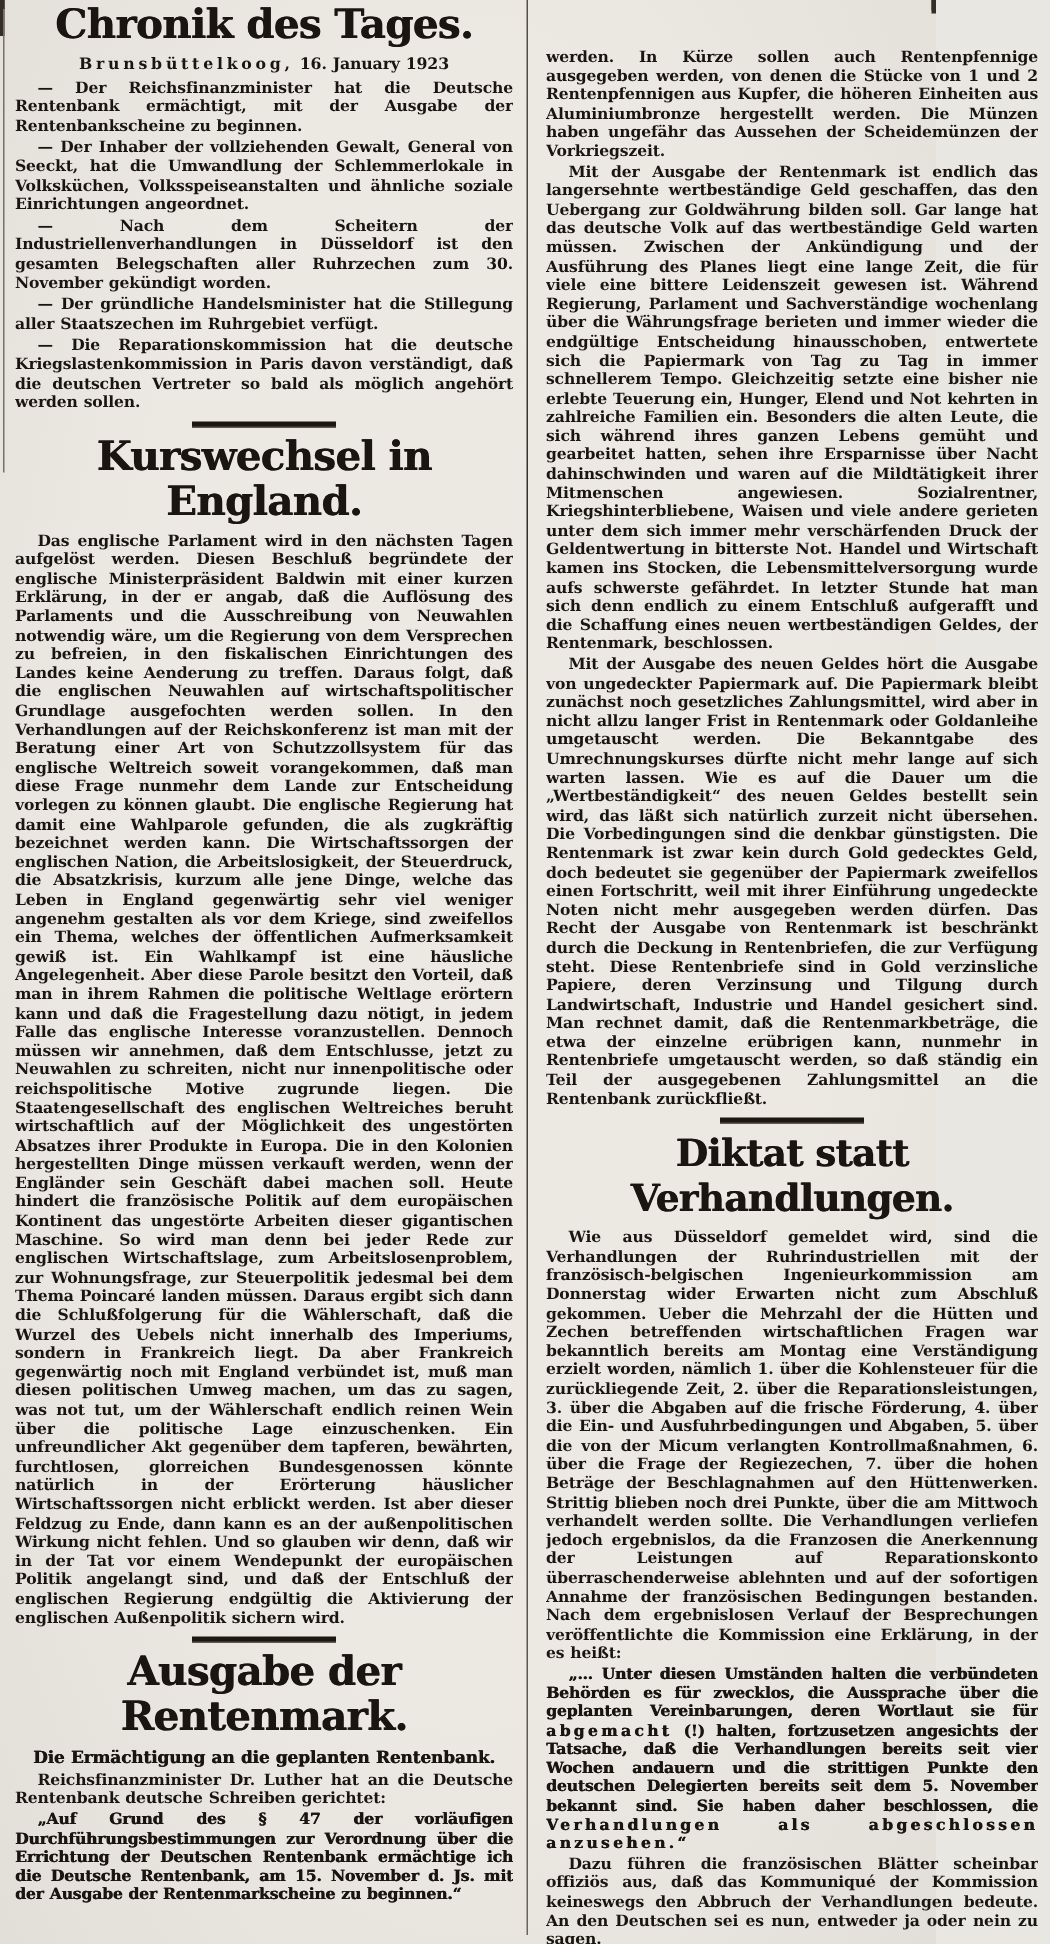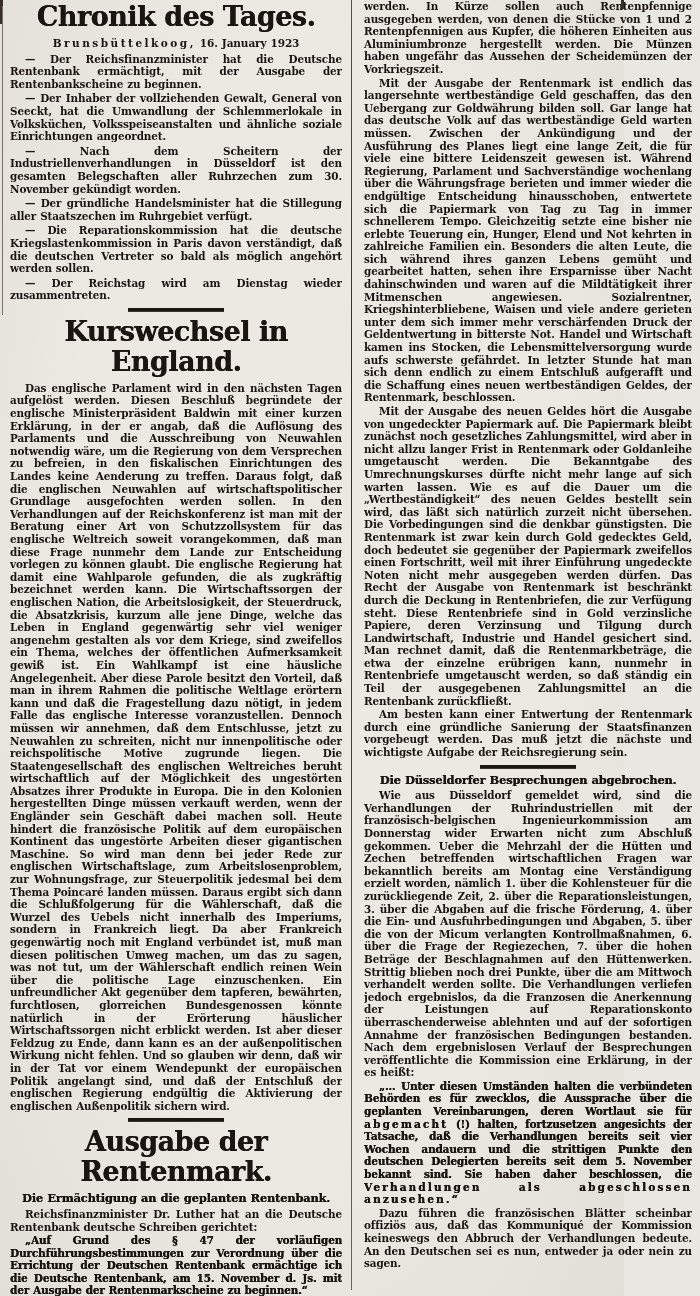--- a/index.html
+++ b/index.html
@@ -24,21 +24,21 @@
     font-size:27px; line-height:30px; font-weight:bold;
     text-align:center; margin:2px 0 5px; letter-spacing:-0.5px;
     text-shadow:0.4px 0 0 #1b1511;
   }
   h2.tight { font-size:25px; }
   p {
     margin:0 0 1px; font-size:10.4px; line-height:12.6px;
     font-weight:bold; text-align:justify; text-indent:15px;
     letter-spacing:-0.1px; word-spacing:0.4px;
   }
-  p.noindent { text-indent:0; }
+  p.noindent { text-indent:0;margin-top:32px; }
   p.item { margin-bottom:2px; }
   p.quote { text-shadow:0.35px 0 0 #141008; }
   .sperr { letter-spacing:2.2px; }
   .dateline {
     text-align:center; font-size:10.5px; font-weight:bold;
     margin:0 0 3px; text-indent:0;
   }
   .dateline .place { letter-spacing:2.5px; }
   .subhead {
     text-align:center; font-size:11.3px; font-weight:bold;
@@ -67,21 +67,20 @@
     <p class="dateline">
       <span class="place">Brunsbüttelkoog,</span>
       <span>16. January 1923</span>
     </p>
 
     <p class="item">— Der Reichsfinanzminister hat die Deutsche Rentenbank ermächtigt, mit der Ausgabe der Rentenbankscheine zu beginnen.</p>
     <p class="item">— Der Inhaber der vollziehenden Gewalt, General von Seeckt, hat die Umwandlung der Schlemmerlokale in Volksküchen, Volksspeiseanstalten und ähnliche soziale Einrichtungen angeordnet.</p>
     <p class="item">— Nach dem Scheitern der Industriellenverhandlungen in Düsseldorf ist den gesamten Belegschaften aller Ruhrzechen zum 30. November gekündigt worden.</p>
     <p class="item">— Der gründliche Handelsminister hat die Stillegung aller Staatszechen im Ruhrgebiet verfügt.</p>
     <p class="item">— Die Reparationskommission hat die deutsche Kriegslastenkommission in Paris davon verständigt, daß die deutschen Vertreter so bald als möglich angehört werden sollen.</p>
-    <p class="item">— Der Reichstag wird am Dienstag wieder zusammentreten.</p>
 
     <div class="divider"></div>
 
     <h2>Kurswechsel in England.</h2>
 
     <p>Das englische Parlament wird in den nächsten Tagen aufgelöst werden. Diesen Beschluß begründete der englische Ministerpräsident Baldwin mit einer kurzen Erklärung, in der er angab, daß die Auflösung des Parlaments und die Ausschreibung von Neuwahlen notwendig wäre, um die Regierung von dem Versprechen zu befreien, in den fiskalischen Einrichtungen des Landes keine Aenderung zu treffen. Daraus folgt, daß die englischen Neuwahlen auf wirtschaftspolitischer Grundlage ausgefochten werden sollen. In den Verhandlungen auf der Reichskonferenz ist man mit der Beratung einer Art von Schutzzollsystem für das englische Weltreich soweit vorangekommen, daß man diese Frage nunmehr dem Lande zur Entscheidung vorlegen zu können glaubt. Die englische Regierung hat damit eine Wahlparole gefunden, die als zugkräftig bezeichnet werden kann. Die Wirtschaftssorgen der englischen Nation, die Arbeitslosigkeit, der Steuerdruck, die Absatzkrisis, kurzum alle jene Dinge, welche das Leben in England gegenwärtig sehr viel weniger angenehm gestalten als vor dem Kriege, sind zweifellos ein Thema, welches der öffentlichen Aufmerksamkeit gewiß ist. Ein Wahlkampf ist eine häusliche Angelegenheit. Aber diese Parole besitzt den Vorteil, daß man in ihrem Rahmen die politische Weltlage erörtern kann und daß die Fragestellung dazu nötigt, in jedem Falle das englische Interesse voranzustellen. Dennoch müssen wir annehmen, daß dem Entschlusse, jetzt zu Neuwahlen zu schreiten, nicht nur innenpolitische oder reichspolitische Motive zugrunde liegen. Die Staatengesellschaft des englischen Weltreiches beruht wirtschaftlich auf der Möglichkeit des ungestörten Absatzes ihrer Produkte in Europa. Die in den Kolonien hergestellten Dinge müssen verkauft werden, wenn der Engländer sein Geschäft dabei machen soll. Heute hindert die französische Politik auf dem europäischen Kontinent das ungestörte Arbeiten dieser gigantischen Maschine. So wird man denn bei jeder Rede zur englischen Wirtschaftslage, zum Arbeitslosenproblem, zur Wohnungsfrage, zur Steuerpolitik jedesmal bei dem Thema Poincaré landen müssen. Daraus ergibt sich dann die Schlußfolgerung für die Wählerschaft, daß die Wurzel des Uebels nicht innerhalb des Imperiums, sondern in Frankreich liegt. Da aber Frankreich gegenwärtig noch mit England verbündet ist, muß man diesen politischen Umweg machen, um das zu sagen, was not tut, um der Wählerschaft endlich reinen Wein über die politische Lage einzuschenken. Ein unfreundlicher Akt gegenüber dem tapferen, bewährten, furchtlosen, glorreichen Bundesgenossen könnte natürlich in der Erörterung häuslicher Wirtschaftssorgen nicht erblickt werden. Ist aber dieser Feldzug zu Ende, dann kann es an der außenpolitischen Wirkung nicht fehlen. Und so glauben wir denn, daß wir in der Tat vor einem Wendepunkt der europäischen Politik angelangt sind, und daß der Entschluß der englischen Regierung endgültig die Aktivierung der englischen Außenpolitik sichern wird.</p>
 
     <div class="divider"></div>
 
     <h2>Ausgabe der Rentenmark.</h2>
@@ -94,26 +93,25 @@
 
   </div>
 
   <div class="vrule"></div>
 
   <div class="col col-right">
 
     <p class="noindent">werden. In Kürze sollen auch Rentenpfennige ausgegeben werden, von denen die Stücke von 1 und 2 Rentenpfennigen aus Kupfer, die höheren Einheiten aus Aluminiumbronze hergestellt werden. Die Münzen haben ungefähr das Aussehen der Scheidemünzen der Vorkriegszeit.</p>
     <p>Mit der Ausgabe der Rentenmark ist endlich das langersehnte wertbeständige Geld geschaffen, das den Uebergang zur Goldwährung bilden soll. Gar lange hat das deutsche Volk auf das wertbeständige Geld warten müssen. Zwischen der Ankündigung und der Ausführung des Planes liegt eine lange Zeit, die für viele eine bittere Leidenszeit gewesen ist. Während Regierung, Parlament und Sachverständige wochenlang über die Währungsfrage berieten und immer wieder die endgültige Entscheidung hinausschoben, entwertete sich die Papiermark von Tag zu Tag in immer schnellerem Tempo. Gleichzeitig setzte eine bisher nie erlebte Teuerung ein, Hunger, Elend und Not kehrten in zahlreiche Familien ein. Besonders die alten Leute, die sich während ihres ganzen Lebens gemüht und gearbeitet hatten, sehen ihre Ersparnisse über Nacht dahinschwinden und waren auf die Mildtätigkeit ihrer Mitmenschen angewiesen. Sozialrentner, Kriegshinterbliebene, Waisen und viele andere gerieten unter dem sich immer mehr verschärfenden Druck der Geldentwertung in bitterste Not. Handel und Wirtschaft kamen ins Stocken, die Lebensmittelversorgung wurde aufs schwerste gefährdet. In letzter Stunde hat man sich denn endlich zu einem Entschluß aufgerafft und die Schaffung eines neuen wertbeständigen Geldes, der Rentenmark, beschlossen.</p>
     <p>Mit der Ausgabe des neuen Geldes hört die Ausgabe von ungedeckter Papiermark auf. Die Papiermark bleibt zunächst noch gesetzliches Zahlungsmittel, wird aber in nicht allzu langer Frist in Rentenmark oder Goldanleihe umgetauscht werden. Die Bekanntgabe des Umrechnungskurses dürfte nicht mehr lange auf sich warten lassen. Wie es auf die Dauer um die „Wertbeständigkeit“ des neuen Geldes bestellt sein wird, das läßt sich natürlich zurzeit nicht übersehen. Die Vorbedingungen sind die denkbar günstigsten. Die Rentenmark ist zwar kein durch Gold gedecktes Geld, doch bedeutet sie gegenüber der Papiermark zweifellos einen Fortschritt, weil mit ihrer Einführung ungedeckte Noten nicht mehr ausgegeben werden dürfen. Das Recht der Ausgabe von Rentenmark ist beschränkt durch die Deckung in Rentenbriefen, die zur Verfügung steht. Diese Rentenbriefe sind in Gold verzinsliche Papiere, deren Verzinsung und Tilgung durch Landwirtschaft, Industrie und Handel gesichert sind. Man rechnet damit, daß die Rentenmarkbeträge, die etwa der einzelne erübrigen kann, nunmehr in Rentenbriefe umgetauscht werden, so daß ständig ein Teil der ausgegebenen Zahlungsmittel an die Rentenbank zurückfließt.</p>
-    <p>Am besten kann einer Entwertung der Rentenmark durch eine gründliche Sanierung der Staatsfinanzen vorgebeugt werden. Das muß jetzt die nächste und wichtigste Aufgabe der Reichsregierung sein.</p>
 
     <div class="divider"></div>
 
+    <h2 class="tight">Diktat statt Verhandlungen.</h2>
 
-    <p class="subhead">Die Düsseldorfer Besprechungen abgebrochen.</p>
 
     <p>Wie aus Düsseldorf gemeldet wird, sind die Verhandlungen der Ruhrindustriellen mit der französisch-belgischen Ingenieurkommission am Donnerstag wider Erwarten nicht zum Abschluß gekommen. Ueber die Mehrzahl der die Hütten und Zechen betreffenden wirtschaftlichen Fragen war bekanntlich bereits am Montag eine Verständigung erzielt worden, nämlich 1. über die Kohlensteuer für die zurückliegende Zeit, 2. über die Reparationsleistungen, 3. über die Abgaben auf die frische Förderung, 4. über die Ein- und Ausfuhrbedingungen und Abgaben, 5. über die von der Micum verlangten Kontrollmaßnahmen, 6. über die Frage der Regiezechen, 7. über die hohen Beträge der Beschlagnahmen auf den Hüttenwerken. Strittig blieben noch drei Punkte, über die am Mittwoch verhandelt werden sollte. Die Verhandlungen verliefen jedoch ergebnislos, da die Franzosen die Anerkennung der Leistungen auf Reparationskonto überraschenderweise ablehnten und auf der sofortigen Annahme der französischen Bedingungen bestanden. Nach dem ergebnislosen Verlauf der Besprechungen veröffentlichte die Kommission eine Erklärung, in der es heißt:</p>
 
     <p class="quote">
       <span>„… Unter diesen Umständen halten die verbündeten Behörden es für zwecklos, die Aussprache über die geplanten Vereinbarungen, deren Wortlaut sie für </span><span class="sperr">abgemacht</span><span> (!) halten, fortzusetzen angesichts der Tatsache, daß die Verhandlungen bereits seit vier Wochen andauern und die strittigen Punkte den deutschen Delegierten bereits seit dem 5. November bekannt sind. Sie haben daher beschlossen, die </span><span class="sperr">Verhandlungen als abgeschlossen anzusehen.“</span>
     </p>
 
     <p>Dazu führen die französischen Blätter scheinbar offiziös aus, daß das Kommuniqué der Kommission keineswegs den Abbruch der Verhandlungen bedeute. An den Deutschen sei es nun, entweder ja oder nein zu sagen.</p>
 
   </div>

